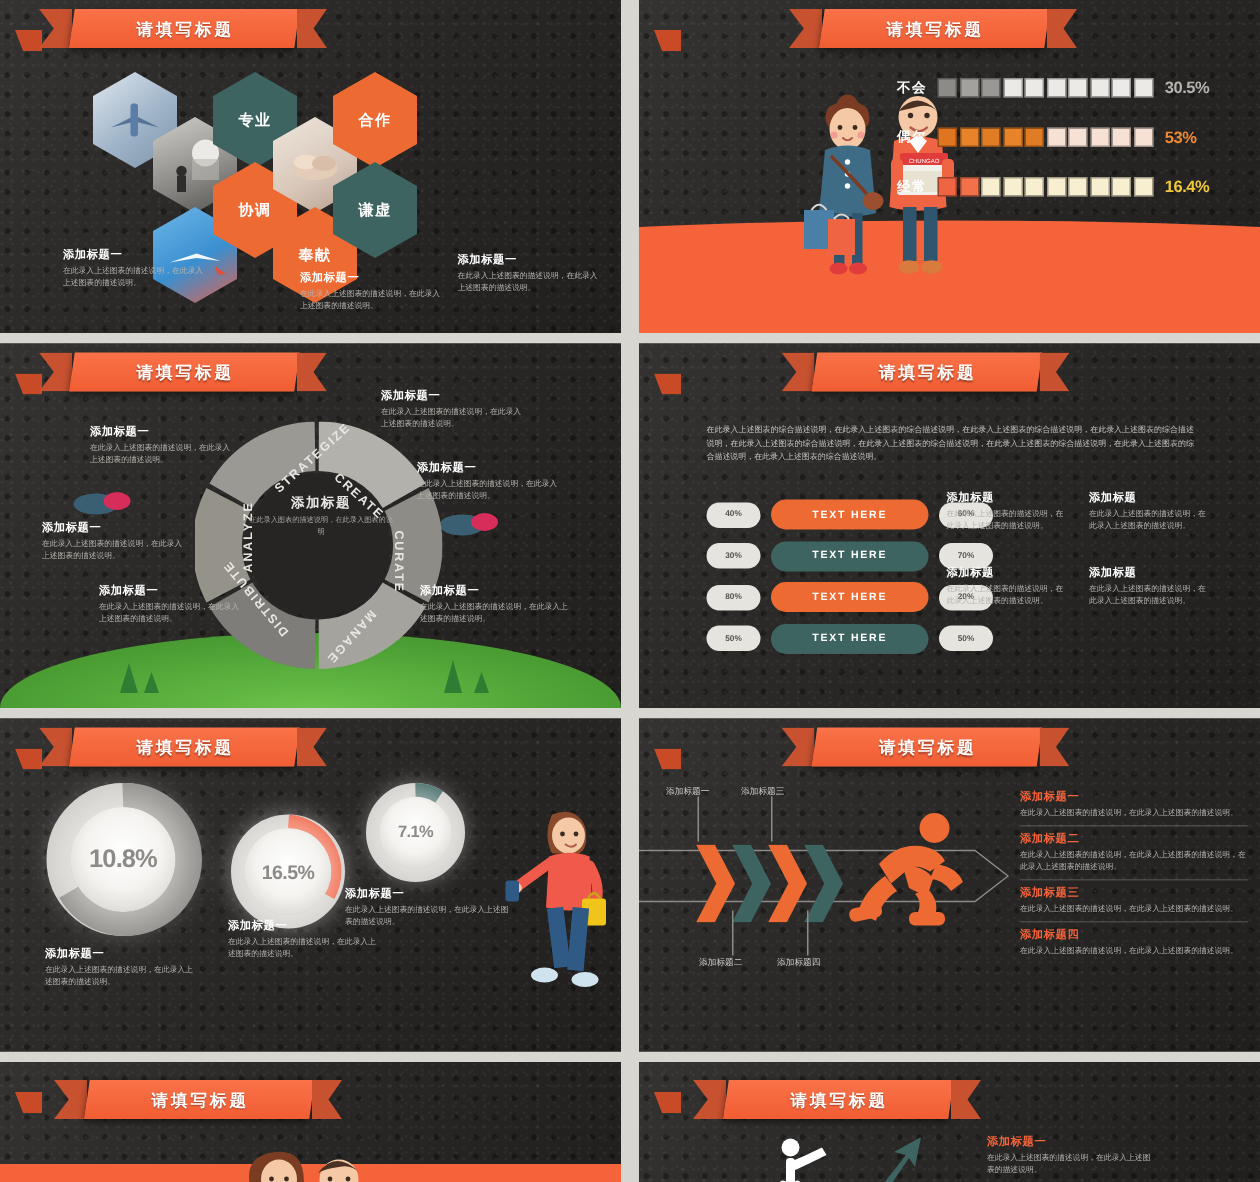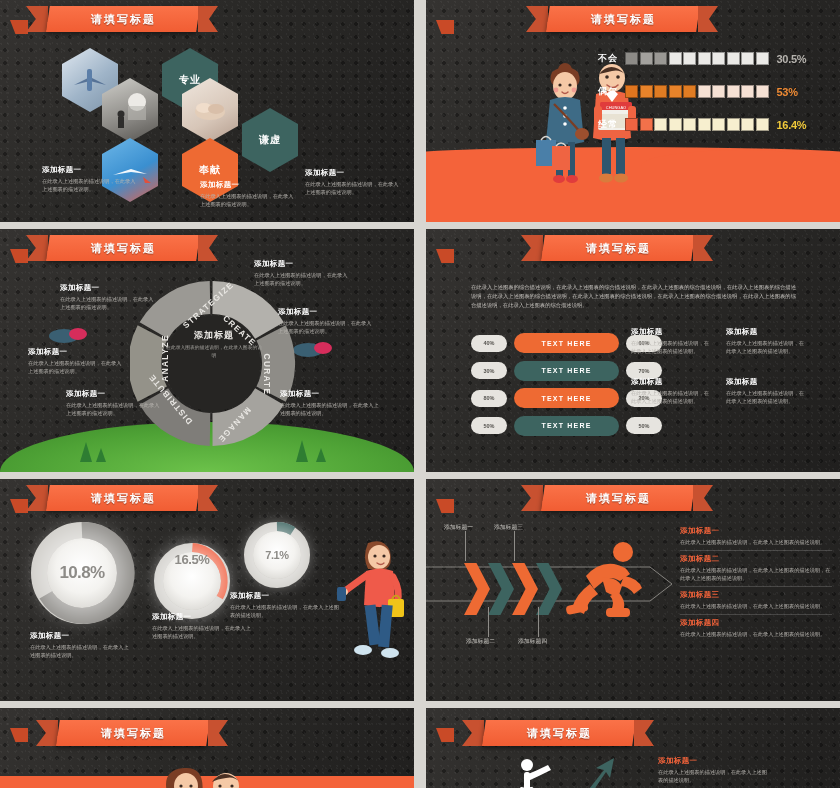--- a/index.html
+++ b/index.html
@@ -66,21 +66,21 @@
   .cap-b { color:#b6b3ae; font-size:5.2px; line-height:1.55; }
   
   .hexwrap { position:absolute; left:0; top:30px; width:414px; height:160px; }
   .hex {
     position:absolute; width:56px; height:64px;
     clip-path: polygon(50% 0%, 100% 25%, 100% 75%, 50% 100%, 0 75%, 0 25%);
     display:flex; align-items:center; justify-content:center;
   }
   .hex span { color:#fff; font-size:10px; font-weight:bold; letter-spacing:1px; }
   .hex.or { background:#ee6a33; }
-  .hex.tl { background:#3d6460;margin-left:20px; }
+  .hex.tl { background:#3d6460; }
   .hex.ph1 { background:linear-gradient(140deg,#dfe7ef,#9fb4c8 55%,#7d93a8); }
   .hex.ph2 { background:linear-gradient(160deg,#cfcec9,#8b8985 60%,#55534f); }
   .hex.ph3 { background:linear-gradient(150deg,#efe6dd,#d7c6b8 60%,#b39c8d); }
   .hex.ph4 { background:linear-gradient(150deg,#6db7e8,#3a8fd0 55%,#e0614d); }
   .s1-cap { position:absolute; }
   
   .barchart { position:absolute; right:8px; top:52px; width:250px; }
   .barrow { display:flex; align-items:center; margin-bottom:20px; }
   .barlabel { color:#fff; font-size:9px; font-weight:bold; width:36px; text-align:right; margin-right:7px; letter-spacing:1px;}
   .segs { display:flex; gap:1.5px; }
@@ -172,28 +172,34 @@
       <div class="hex ph4" style="left:102px; top:108px;">
         <svg width="46" height="34" viewBox="0 0 46 34">
           <path d="M6 22 L24 16 L40 21 L24 19 Z" fill="#fff" opacity=".92"></path>
           <path d="M36 24 L44 30 L38 30 Z" fill="#e0503c"></path>
         </svg>
       </div>
 
       <div class="hex tl" style="left:142px; top:18px;">
           <span>专业</span>
         </div>
+      <div class="hex or" style="left:142px; top:78px;">
+          <span>协调</span>
+        </div>
 
       <div class="hex ph3" style="left:182px; top:48px;">
         <svg width="42" height="32" viewBox="0 0 42 32">
           <ellipse cx="21" cy="18" rx="15" ry="8" fill="#e3cdb8"></ellipse>
           <ellipse cx="15" cy="14" rx="8" ry="5" fill="#f0ddcb"></ellipse>
           <ellipse cx="27" cy="15" rx="8" ry="5" fill="#d9bfa9"></ellipse>
         </svg>
       </div>
+      <div class="hex or" style="left:222px; top:18px;">
+          <span>合作</span>
+        </div>
       <div class="hex or" style="left:182px; top:108px;">
           <span>奉献</span>
         </div>
       <div class="hex tl" style="left:222px; top:78px;">
           <span>谦虚</span>
         </div>
     </div>
 
     <div class="s1-cap" style="left:42px; top:165px; width:95px;">
       <div class="cap-h">添加标题一</div>
@@ -467,21 +473,21 @@
       <path d="M54 14 A40 40 0 1 1 21 74" fill="none" stroke="#8e8c88" stroke-width="22"></path>
     </svg>
     <div style="position:absolute;left:47px;top:59px;width:70px;height:70px;border-radius:50%;background:radial-gradient(circle at 50% 42%,#ffffff 0%,#f4f3f0 48%,#cdcbc6 100%);display:flex;align-items:center;justify-content:center;box-shadow:0 0 22px 8px rgba(255,255,255,.5)">
       <b style="font-size:17px;color:#8d8b87;letter-spacing:-.6px">10.8%</b>
     </div>
 
     <svg style="position:absolute;left:152px;top:62px" width="80" height="80" viewBox="0 0 80 80">
       <circle cx="40" cy="40" r="29" fill="none" stroke="#cfcdc8" stroke-width="18"></circle>
       <path d="M40 11 A29 29 0 0 1 63 54" fill="none" stroke="#ef5a3a" stroke-width="18"></path>
     </svg>
-    <div style="position:absolute;left:163px;top:73px;width:58px;height:58px;border-radius:50%;background:radial-gradient(circle at 50% 42%,#ffffff 0%,#f4f3f0 48%,#cdcbc6 100%);display:flex;align-items:flex-start;justify-content:center;box-shadow:0 0 18px 7px rgba(255,255,255,.5)">
+    <div style="position:absolute;left:163px;top:73px;width:58px;height:58px;border-radius:50%;background:radial-gradient(circle at 50% 42%,#ffffff 0%,#f4f3f0 48%,#cdcbc6 100%);display:flex;align-items:center;justify-content:center;box-shadow:0 0 18px 7px rgba(255,255,255,.5)">
       <b style="font-size:13px;color:#8d8b87;letter-spacing:-.4px">16.5%</b>
     </div>
 
     <svg style="position:absolute;left:243px;top:42px" width="68" height="68" viewBox="0 0 68 68">
       <circle cx="34" cy="34" r="25" fill="none" stroke="#cfcdc8" stroke-width="16"></circle>
       <path d="M34 9 A25 25 0 0 1 48 13" fill="none" stroke="#3d6460" stroke-width="16"></path>
     </svg>
     <div style="position:absolute;left:253px;top:52px;width:48px;height:48px;border-radius:50%;background:radial-gradient(circle at 50% 42%,#ffffff 0%,#f4f3f0 48%,#cdcbc6 100%);display:flex;align-items:center;justify-content:center;box-shadow:0 0 16px 6px rgba(255,255,255,.5)">
       <b style="font-size:11px;color:#8d8b87;letter-spacing:-.4px">7.1%</b>
     </div>

